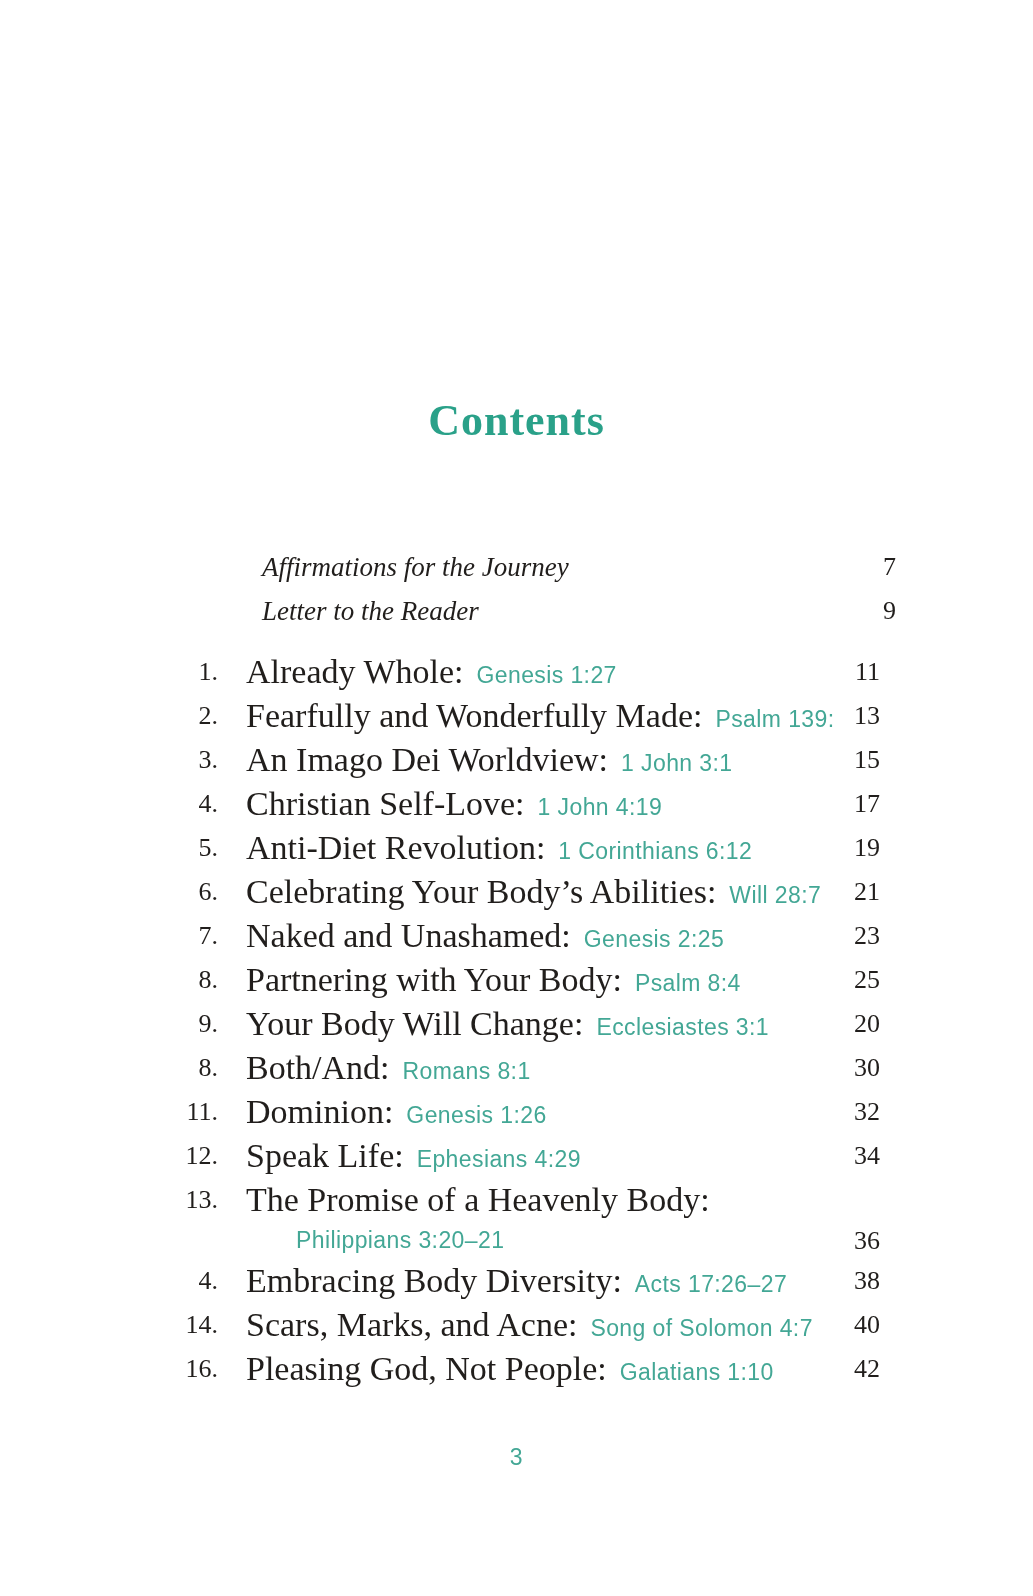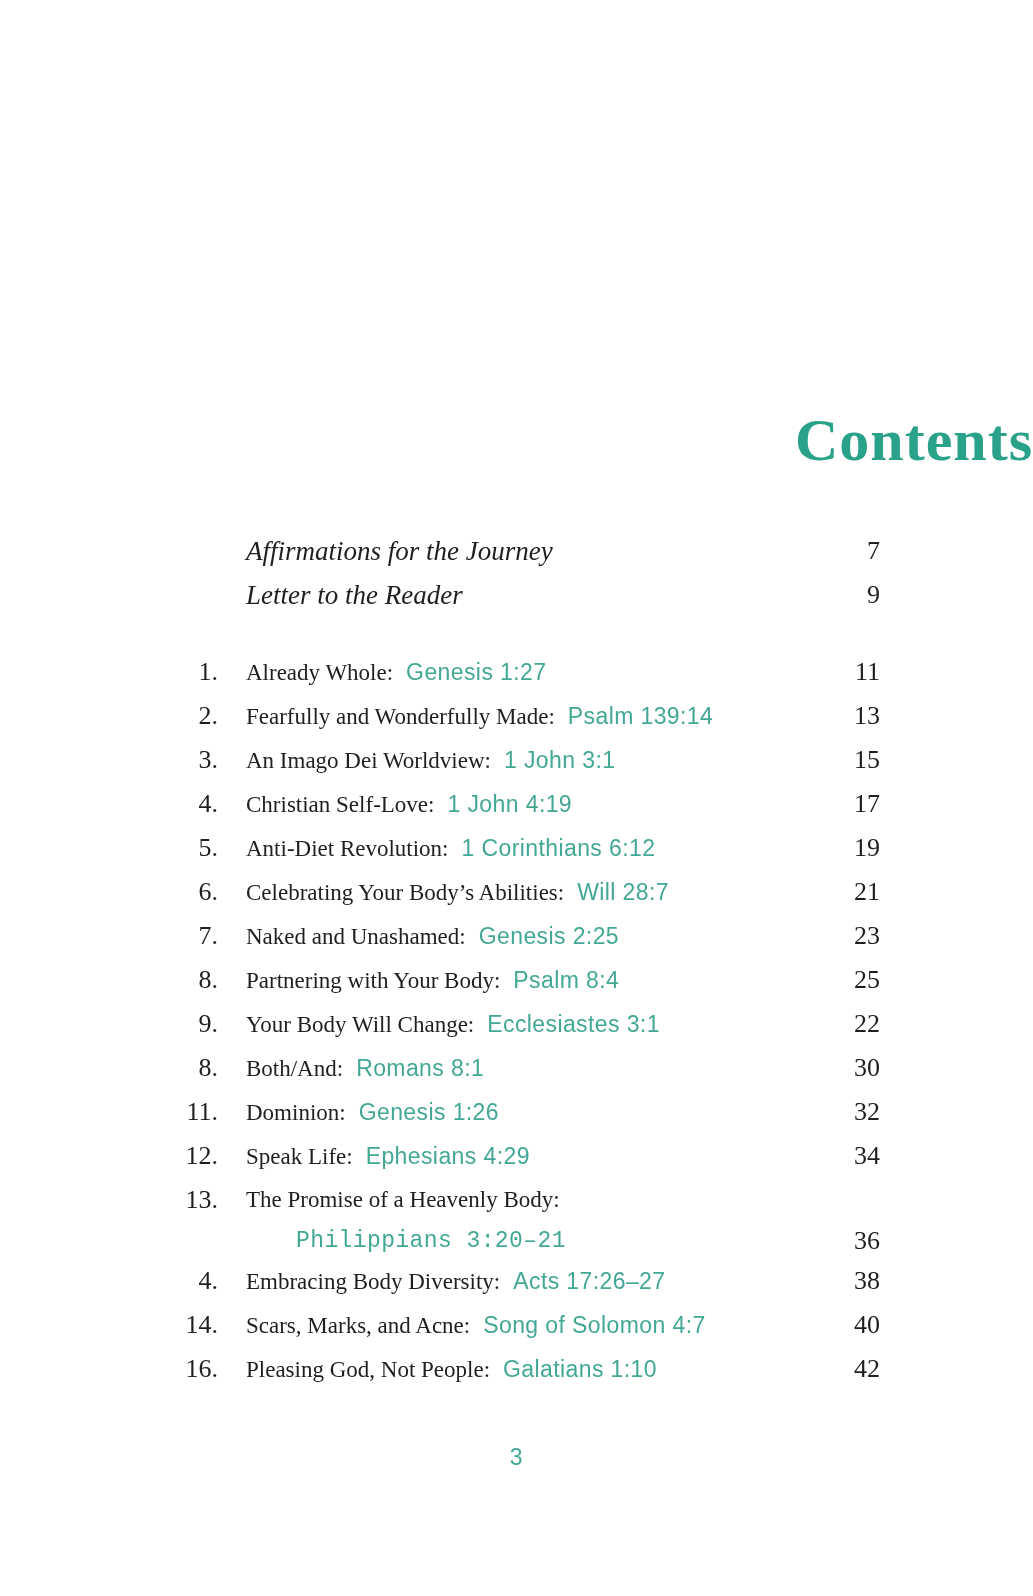--- a/index.html
+++ b/index.html
@@ -13,32 +13,32 @@
     width:1033px;height:1596px;
     margin:0 auto;
     background:#ffffff;
     font-family:"Liberation Serif", serif;
     color:var(--ink);
     overflow:hidden;
   }
   .contents-title{
     position:absolute;
     top:366px;left:0;width:100%;
-    text-align:right;
+    text-align:center;
     font-family:"Liberation Serif", serif;
     font-weight:bold;
-    font-size:60px;
+    font-size:44px;
     letter-spacing:1px;
     color:var(--title-teal);
   }
   
   .front-matter{
     position:absolute;
     left:168px;top:529px;width:712px;
-    list-style:none;margin:0;padding:0;font-family:Liberation Serif, serif;
+    list-style:none;margin:16px;padding:0;font-family:Liberation Serif, serif;
   }
   .front-matter li{
     display:flex;align-items:center;
     height:44px;
   }
   .fm-label{
     flex:1;
     margin-left:78px;
     font-style:italic;
     font-size:27px;
@@ -62,30 +62,30 @@
     white-space:nowrap;
   }
   .main{
     flex:1;
     margin-left:28px;
     white-space:nowrap;
     overflow:hidden;
   }
   .cont-row .main{margin-left:78px;}
   .chapter-title{
-    font-size:23px;
+    font-size:34px;
   }
   .ref{
     font-family:"Liberation Sans", sans-serif;
     font-size:23px;
     letter-spacing:0.4px;
     color:var(--ref-teal);
     margin-left:9px;
   }
-  .cont-row .ref{margin-left:0;font-family:Liberation Mono, monospace;}
+  .cont-row .ref{margin-left:0;}
   .pg{
     min-width:44px;
     text-align:right;
     font-size:26px;
     white-space:nowrap;
   }
   .folio{
     position:absolute;
     top:1444px;left:0;width:100%;
     text-align:center;
@@ -186,21 +186,21 @@
     </span>
     <span class="pg">25</span>
   </li>
 
   <li>
     <span class="num">9.</span>
     <span class="main">
       <span class="chapter-title">Your Body Will Change:</span>
       <span class="ref">Ecclesiastes 3:1</span>
     </span>
-    <span class="pg">22</span>
+    <span class="pg">20</span>
   </li>
 
   <li>
     <span class="num">8.</span>
     <span class="main">
       <span class="chapter-title">Both/And:</span>
       <span class="ref">Romans 8:1</span>
     </span>
     <span class="pg">30</span>
   </li>

